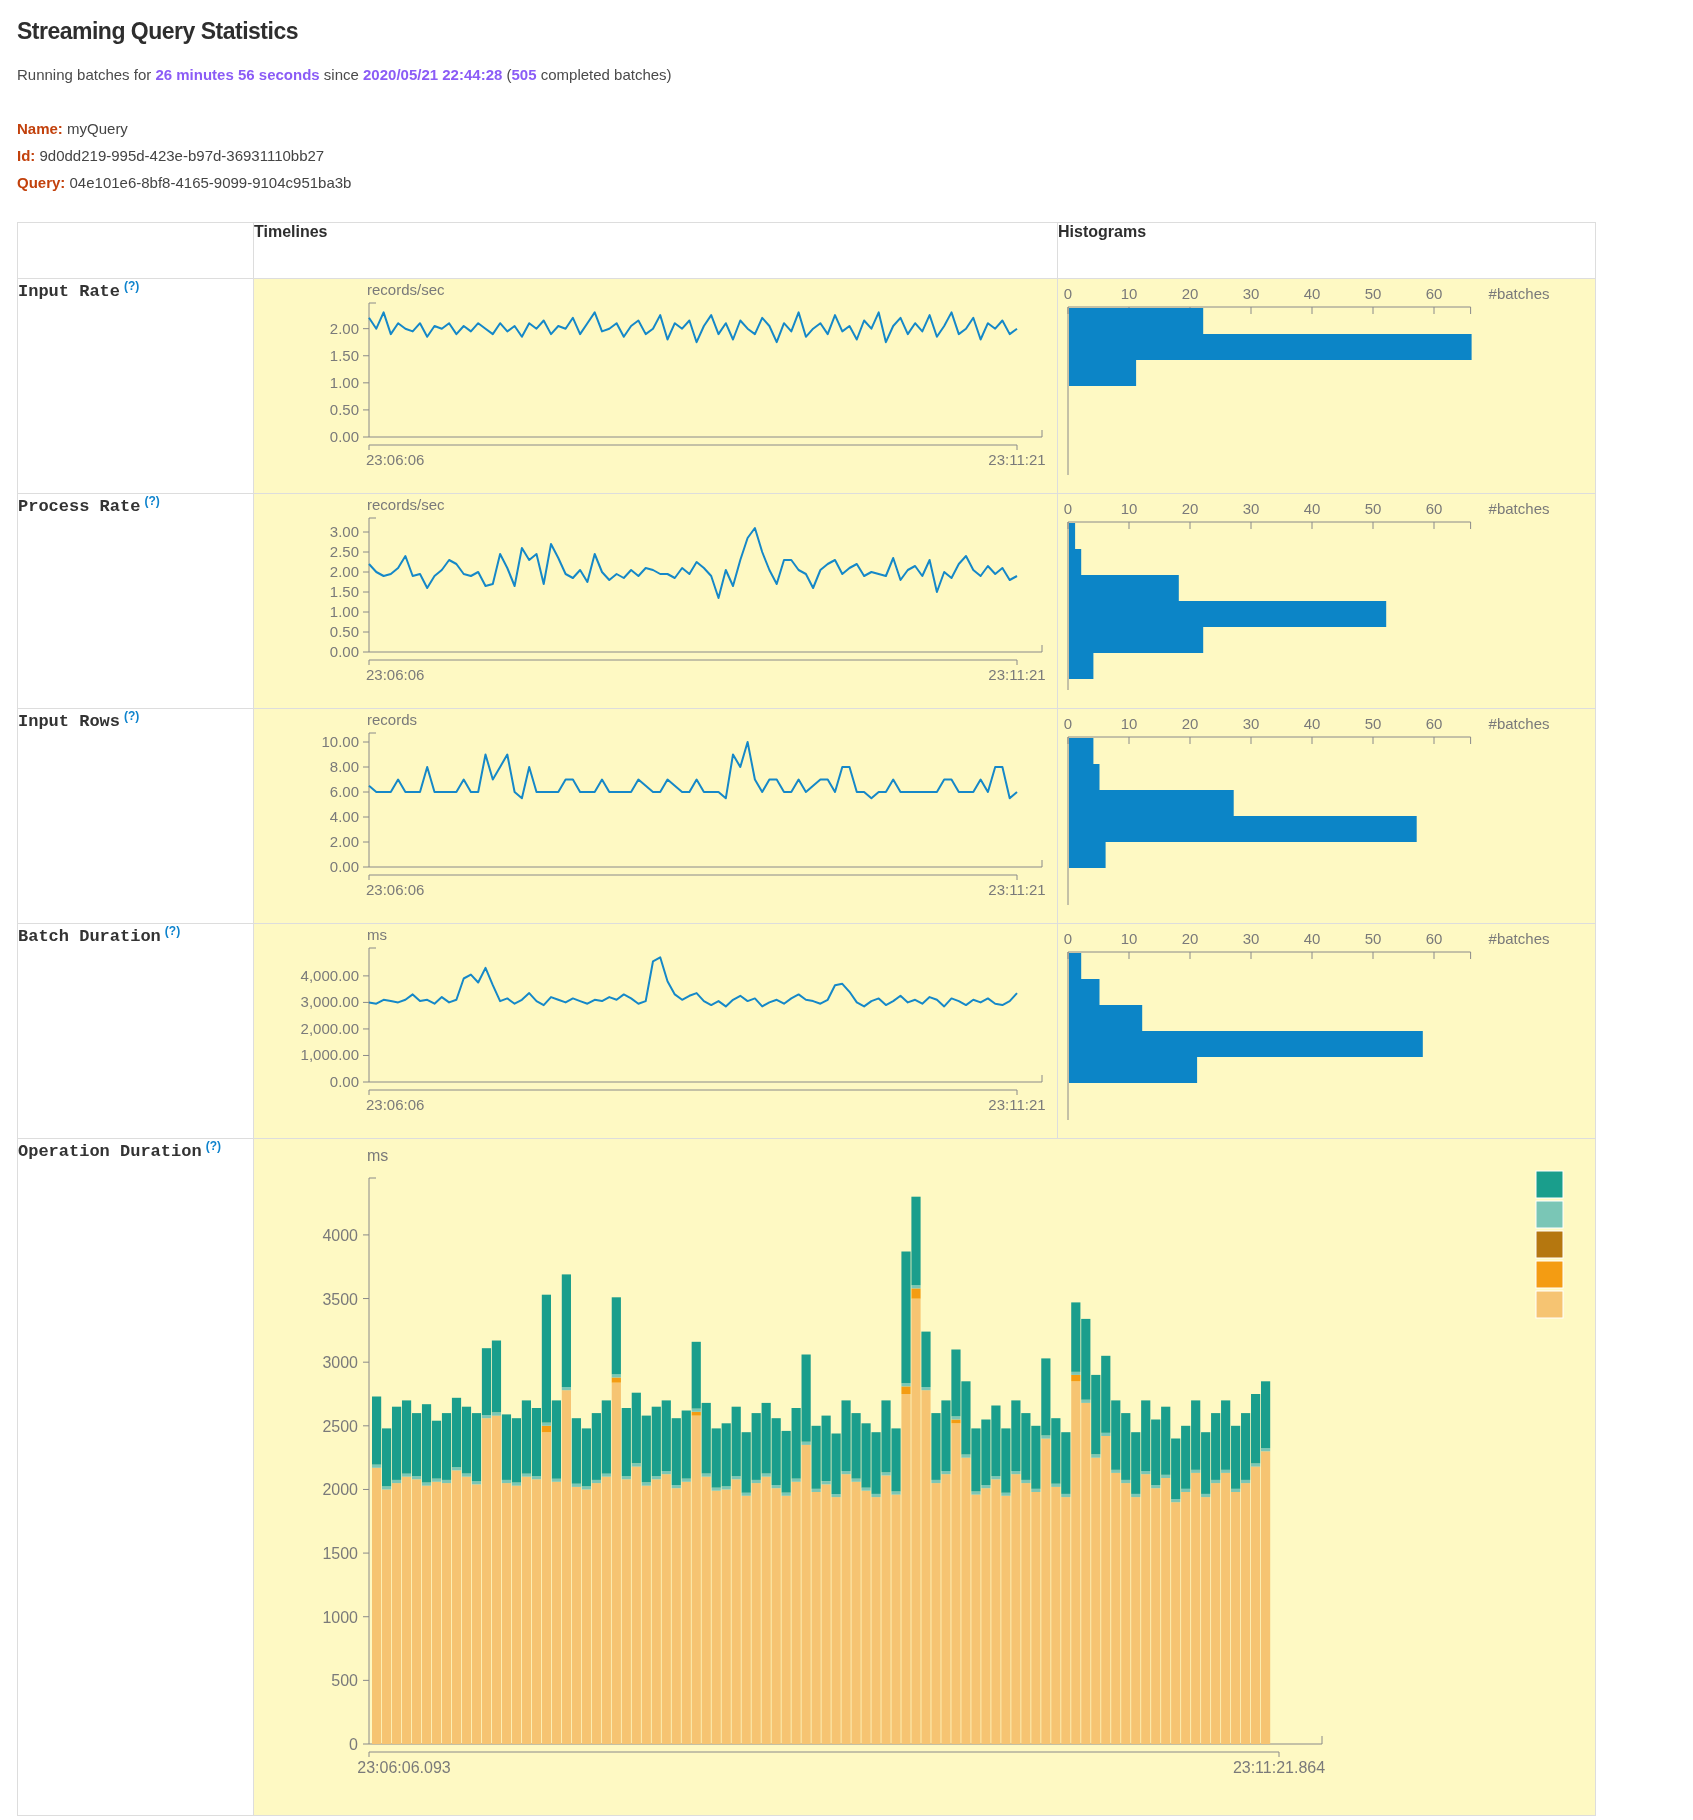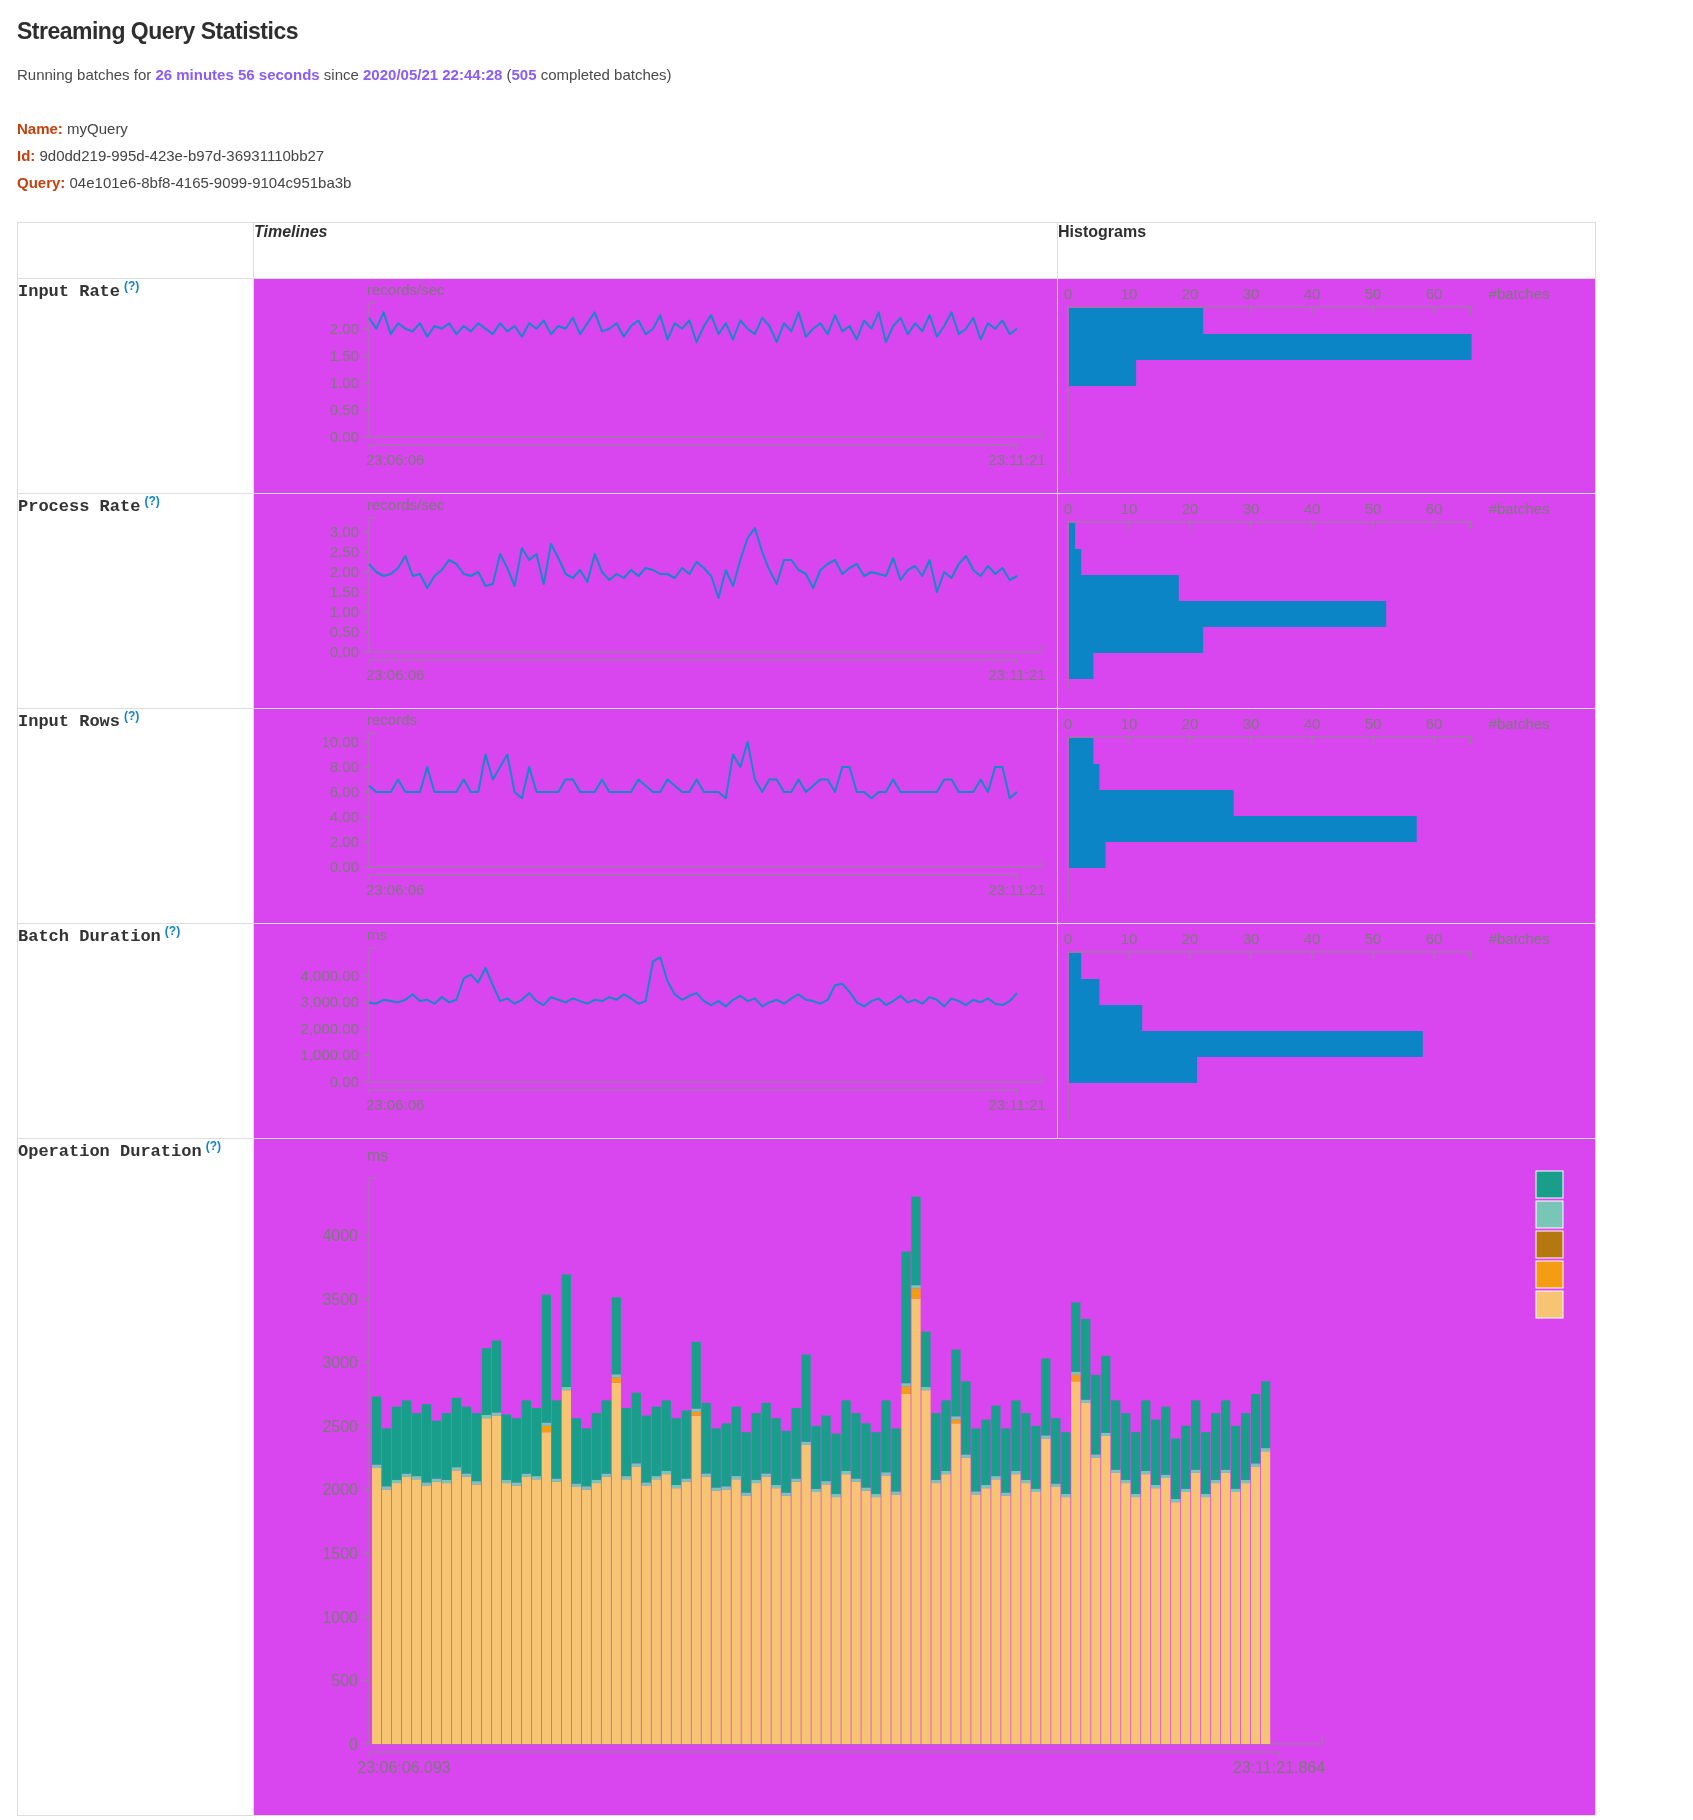--- a/index.html
+++ b/index.html
@@ -6,28 +6,28 @@
   .page{width:1693px;min-height:1820px;box-sizing:border-box;padding:14px 17px 0 17px;}
   h1.title{font-size:23px;font-weight:700;color:#2e2e2e;margin:4px 0 0 0;letter-spacing:-0.5px;}
   .subtitle{font-size:15px;color:#4a4a4a;margin:21px 0 0 0;}
   .subtitle b{color:#8b5cf6;text-align:center;}
   .meta{margin-top:32px;font-size:15px;color:#444;}
   .meta-line{line-height:27px;}
   .meta-line b{color:#c2410c;margin-top:22px;}
   table.stats{border-collapse:collapse;margin-top:26px;table-layout:fixed;}
   table.stats th, table.stats td{border:1px solid #ddd;padding:0;vertical-align:top;}
   th.col-label{width:235px;}
-  th.col-tl{width:803px;font-style:italic;}
+  th.col-tl{width:803px;}
   th.col-hist{width:537px;}
   thead th{height:55px;text-align:left;font-size:16px;font-weight:700;color:#2e2e2e;padding-left:10px;vertical-align:middle;}
   td.metric-cell{vertical-align:middle;padding:92px 0 0 30px;height:214px;}
   tr.op-row td.metric-cell{height:676px;}
   .metric-label{font-size:17px;font-weight:700;color:#333;font-family:Liberation Mono, monospace;}
   sup.help{font-size:12px;font-weight:600;color:#0e83cd;margin-left:4px;}
-  td.chart-cell{background:#d946ef;}
+  td.chart-cell{background:#fef9c3;}
   svg{display:block;}
   svg text{font-family:"Liberation Sans",sans-serif;}
 </style>
 </head>
 <body>
 
 <div class="page">
   <h1 class="title">Streaming Query Statistics</h1>
   <p class="subtitle"><span>Running batches for </span><b>26 minutes 56 seconds</b><span> since </span><b>2020/05/21 22:44:28</b><span> (</span><b>505</b><span> completed batches)</span></p>
 

